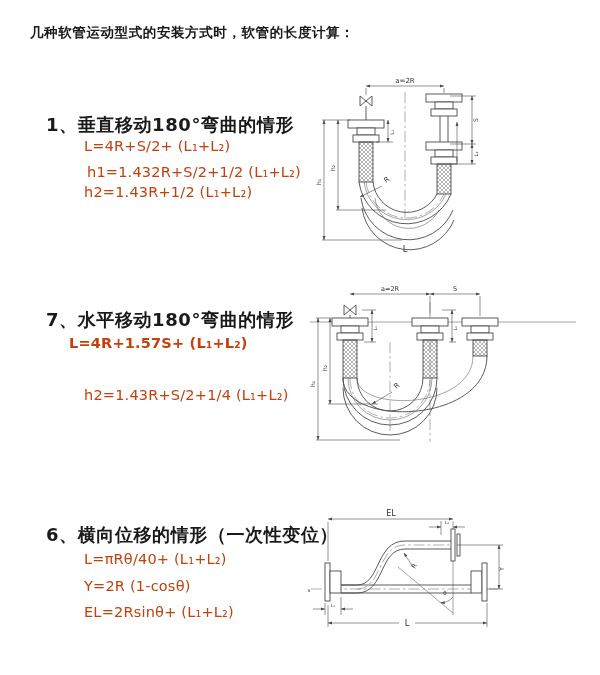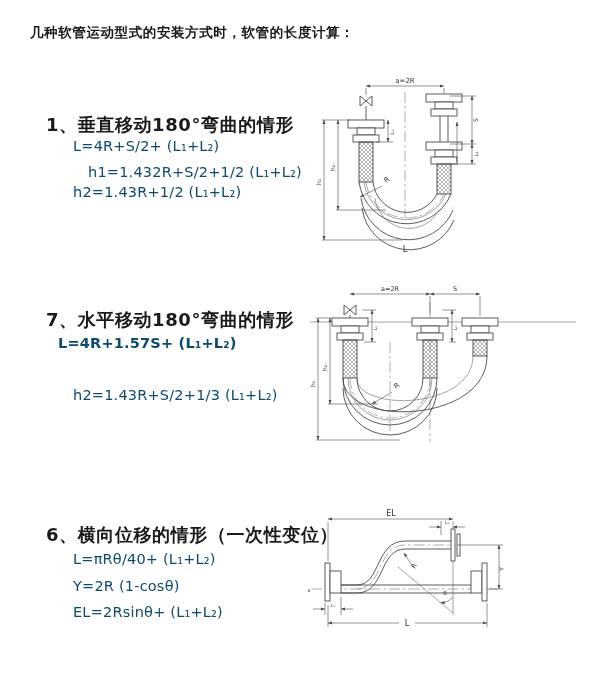--- a/index.html
+++ b/index.html
@@ -3,44 +3,44 @@
 <meta charset="utf-8">
 <style>
   html,body{margin:0;padding:0;background:#fff;}
   .page{
     position:relative;width:600px;height:675px;background:#ffffff;overflow:hidden;
     font-family:"DejaVu Sans","Liberation Sans",sans-serif;color:#1c1c1c;
   }
   .abs{position:absolute;white-space:nowrap;}
   .title{font-size:13.5px;font-weight:600;letter-spacing:0.6px;color:#1a1a1a;}
   .sec-heading{font-size:18px;font-weight:600;letter-spacing:0.6px;color:#1a1a1a;}
-  .formula{font-size:14.5px;font-weight:500;letter-spacing:0.2px;color:#0c4a6e;}
+  .formula{font-size:14.5px;font-weight:500;letter-spacing:0.2px;color:#c2410c;margin-left:11px;}
   svg{position:absolute;overflow:visible;}
   svg text{fill:#333;font-family:"DejaVu Sans","Liberation Sans",sans-serif;}
   .ln{stroke:#4a4a4a;stroke-width:0.9;fill:none;}
   .thin{stroke:#5a5a5a;stroke-width:0.55;fill:none;}
   .dim{stroke:#4a4a4a;stroke-width:0.6;fill:none;}
   .cl{stroke:#6a6a6a;stroke-width:0.55;fill:none;stroke-dasharray:11 3 2.5 3;}
   .fit{fill:#ffffff;stroke:#4a4a4a;stroke-width:0.9;}
 </style>
 </head>
 <body>
 
 <div class="page">
 
   <div class="abs title" style="left:30px;top:24px;">几种软管运动型式的安装方式时，软管的长度计算：</div>
 
   <div class="abs sec-heading" style="left:46px;top:113px;">1、垂直移动180°弯曲的情形</div>
   <div class="abs formula" style="left:73px;top:138px;">L=4R+S/2+ (L₁+L₂)</div>
-  <div class="abs formula" style="left:88px;top:164px;">h1=1.432R+S/2+1/2 (L₁+L₂)</div>
+  <div class="abs formula" style="left:76px;top:164px;">h1=1.432R+S/2+1/2 (L₁+L₂)</div>
   <div class="abs formula" style="left:73px;top:184px;">h2=1.43R+1/2 (L₁+L₂)</div>
 
   <div class="abs sec-heading" style="left:46px;top:308px;">7、水平移动180°弯曲的情形</div>
   <div class="abs formula" style="left:58px;top:335px;font-weight:bold;">L=4R+1.57S+ (L₁+L₂)</div>
-  <div class="abs formula" style="left:73px;top:387px;">h2=1.43R+S/2+1/3 (L₁+L₂)</div>
+  <div class="abs formula" style="left:73px;top:387px;">h2=1.43R+S/2+1/4 (L₁+L₂)</div>
 
   <div class="abs sec-heading" style="left:46px;top:523px;">6、横向位移的情形（一次性变位）</div>
   <div class="abs formula" style="left:73px;top:551px;">L=πRθ/40+ (L₁+L₂)</div>
   <div class="abs formula" style="left:73px;top:578px;">Y=2R (1-cosθ)</div>
   <div class="abs formula" style="left:73px;top:604px;">EL=2Rsinθ+ (L₁+L₂)</div>
 
   <svg style="left:314px;top:70px;" width="268" height="190" viewBox="0 0 268 190">
     <defs>
       <marker id="ar1" viewBox="0 0 10 10" refX="9.5" refY="5" markerWidth="7" markerHeight="7" orient="auto-start-reverse">
         <path d="M0,1.5 L10,5 L0,8.5 z" fill="#4a4a4a"></path>

